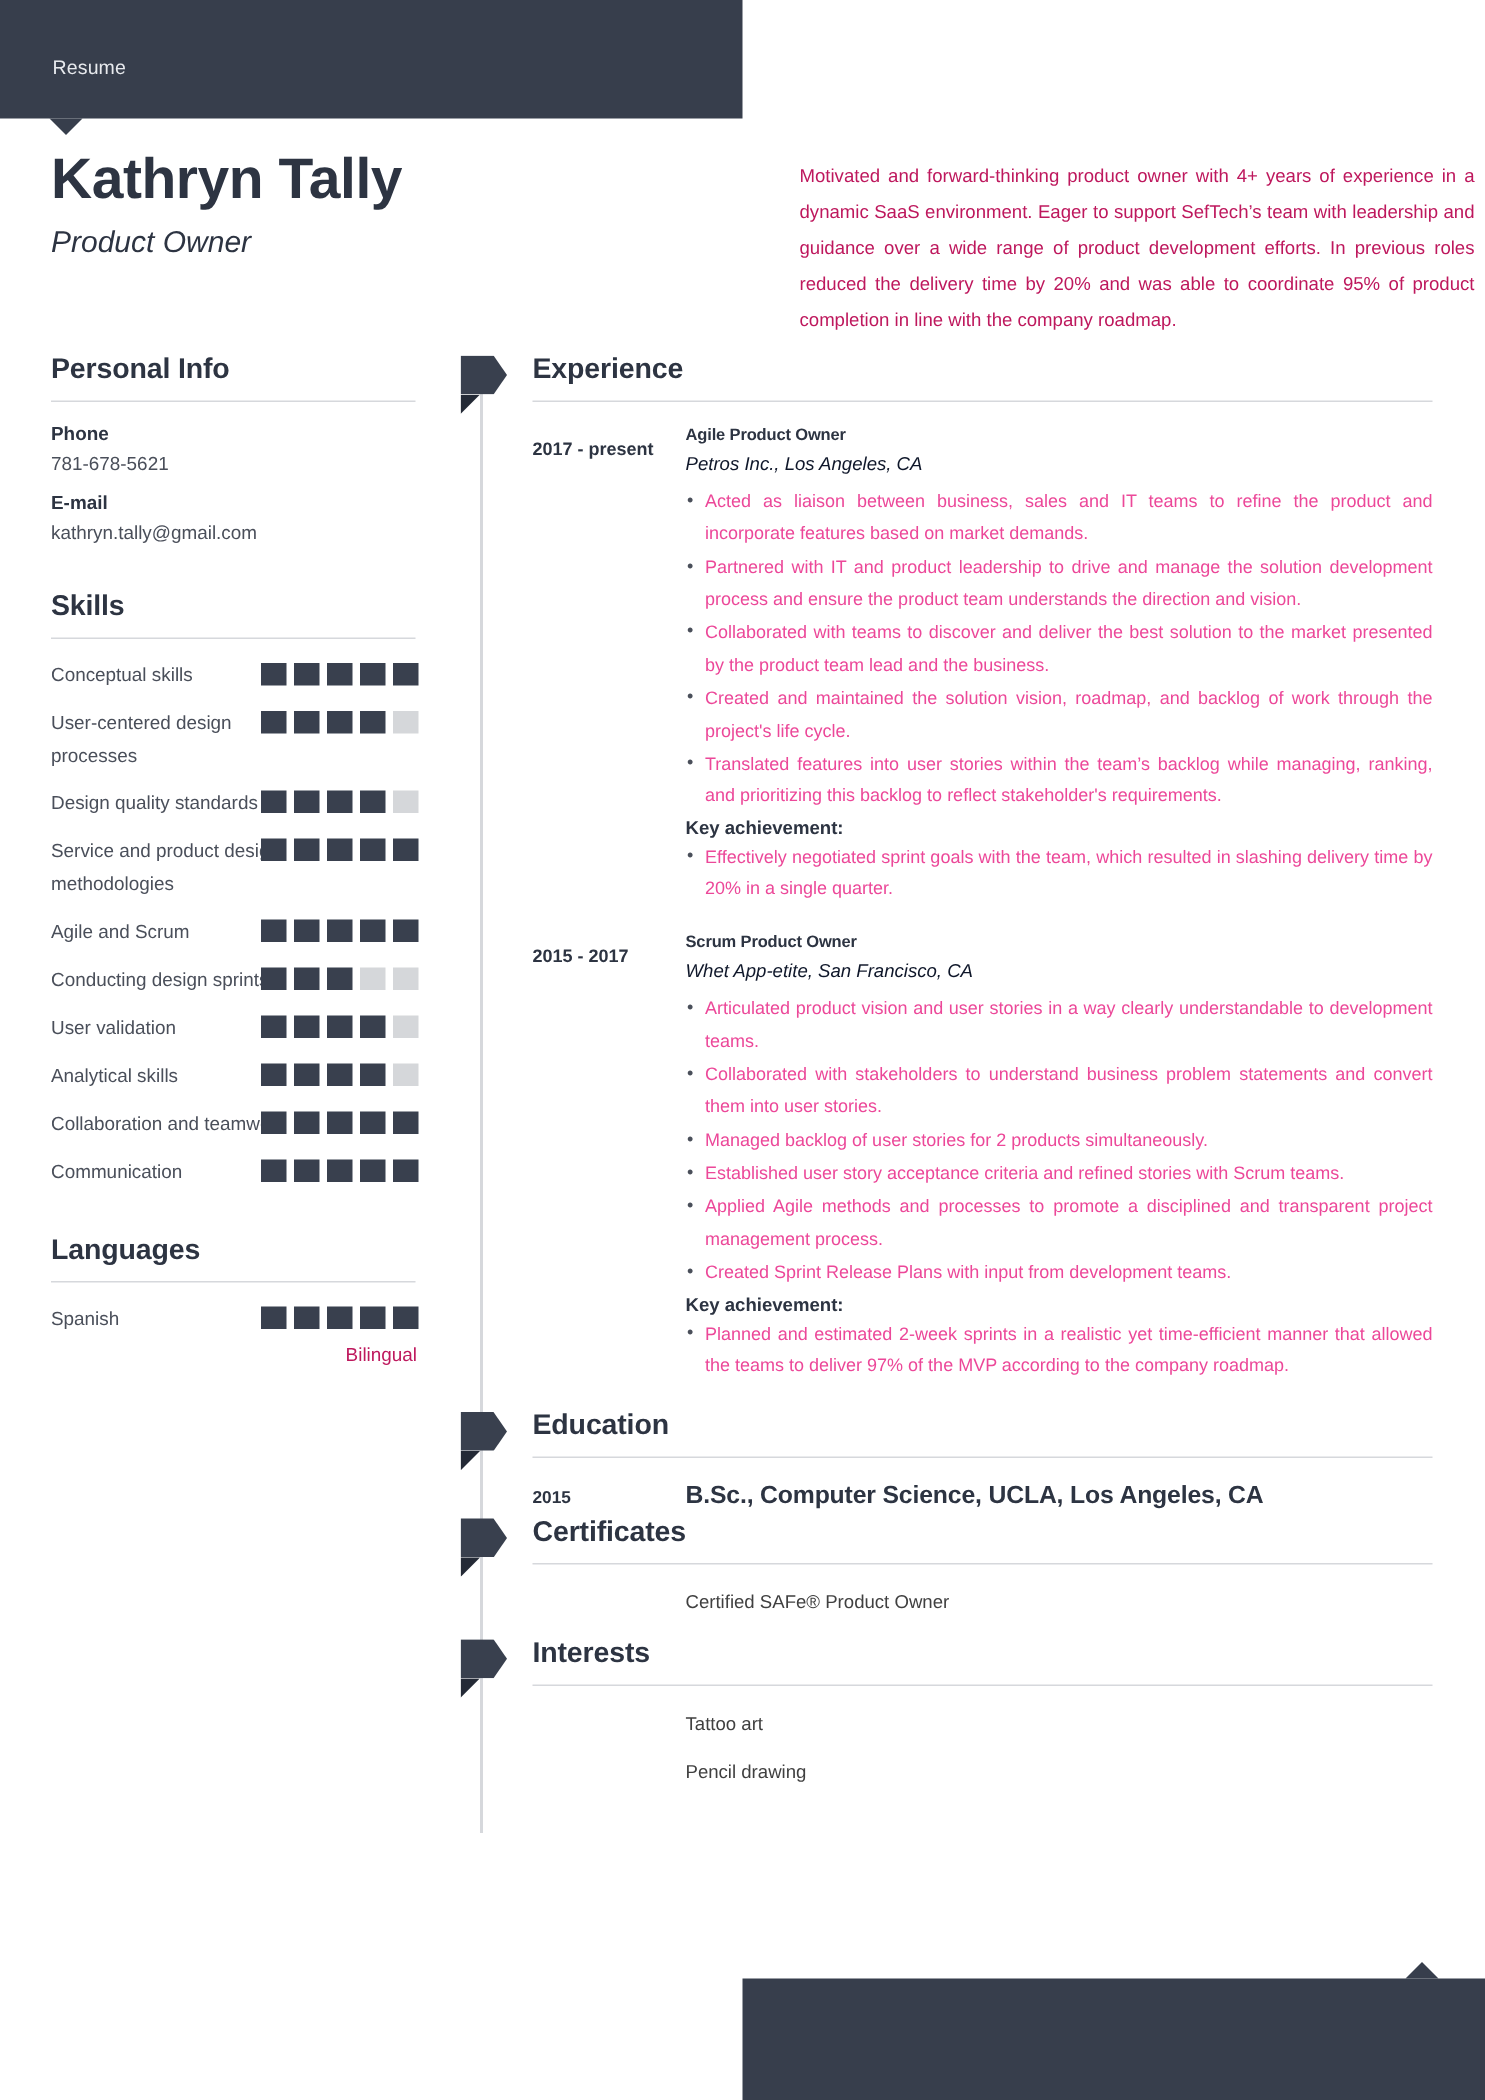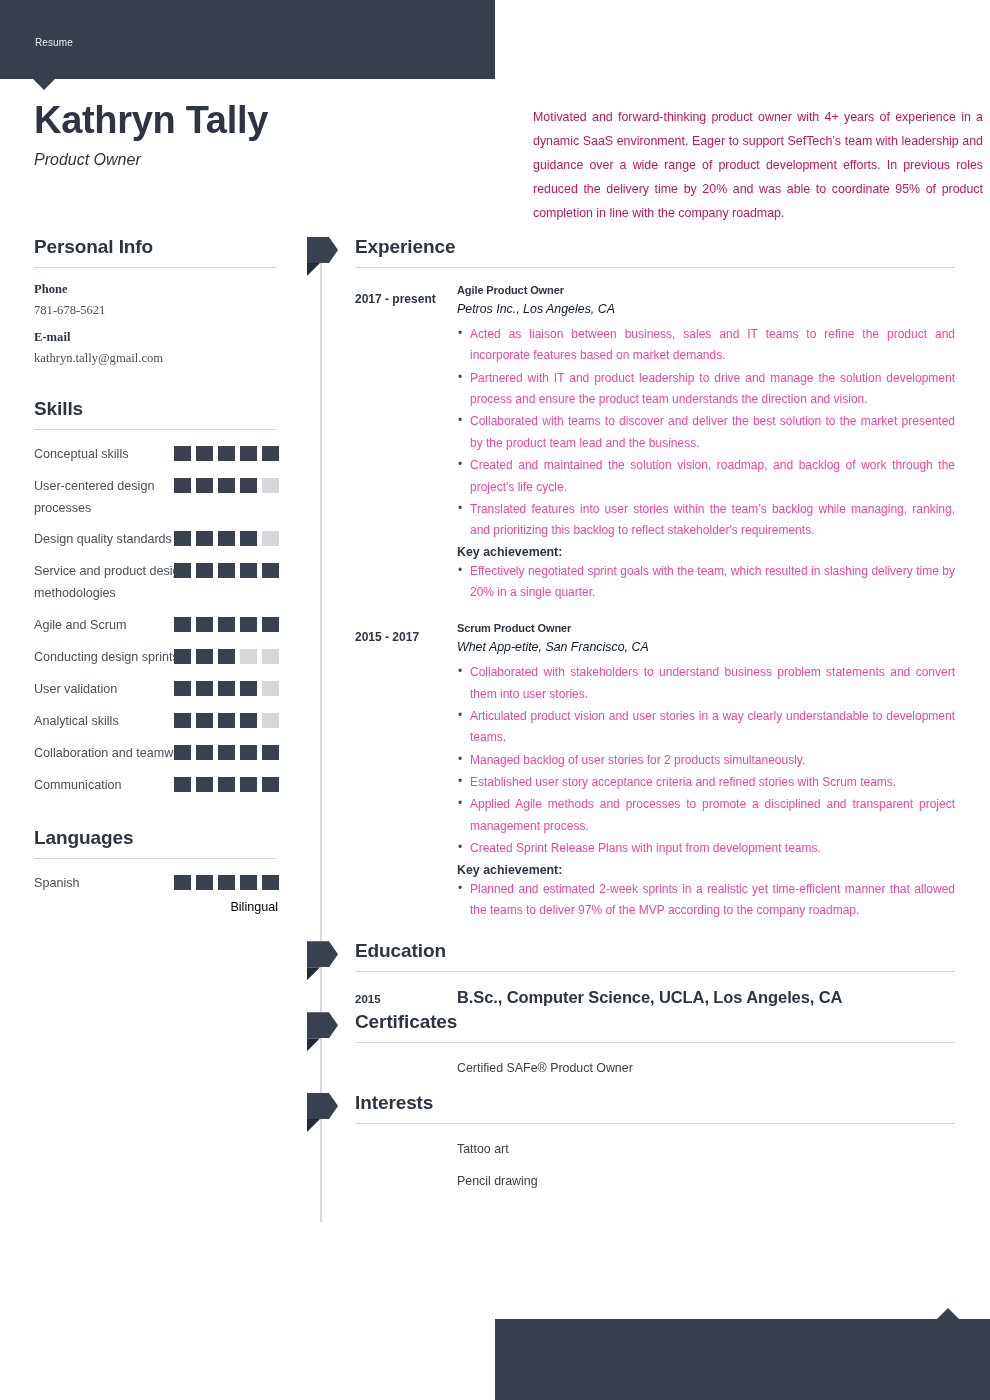--- a/index.html
+++ b/index.html
@@ -24,21 +24,21 @@
   
   .header-bar {
     position: absolute;
     left: 0; top: 0;
     width: 495px; height: 79px;
     background: #373e4c;
   }
   .header-bar-label {
     position: absolute;
     left: 35px; top: 37px;
-    font-size: 10px;
+    font-size: 13px;
     color: #e8eaee;
     letter-spacing: 0.1px;
   }
   .header-notch {
     position: absolute;
     left: 33px; top: 79px;
     width: 0; height: 0;
     border-left: 11px solid transparent;
     border-right: 11px solid transparent;
     border-top: 11px solid #373e4c;
@@ -52,21 +52,21 @@
   }
   .full-name {
     font-size: 38px;
     font-weight: bold;
     color: #2d3442;
     letter-spacing: -0.3px;
     line-height: 1.1;
   }
   .job-title {
     margin-top: 9px;
-    font-size: 16px;
+    font-size: 20px;
     font-style: italic;
     color: #2d3442;
     font-weight: normal;
   }
 
   
   .summary {
     position: absolute;
     left: 533px; top: 106px;
     width: 450px;
@@ -88,21 +88,21 @@
     color: #2d3442;
     padding-bottom: 9px;
     letter-spacing: -0.1px;
   }
   .side-rule {
     height: 1px;
     background: #d6d8dc;
     width: 243px;
     margin-bottom: 14px;
   }
-  .info-item { margin-bottom: 12px; font-family: Liberation Serif, serif; }
+  .info-item { margin-bottom: 12px; }
   .info-label {
     font-size: 12.6px;
     font-weight: bold;
     color: #2d3442;
     margin-bottom: 6px;
   }
   .info-value {
     font-size: 12.6px;
     color: #4a4f5a;
   }
@@ -132,21 +132,21 @@
     background: #d5d7da;
     display: block;
   }
   .sq.on { background: #39404e; }
 
   .lang-row { position: relative; min-height: 22px; }
   .lang-name { font-size: 12.6px; color: #4a4f5a; line-height: 1.72; }
   .lang-level {
     text-align: right;
     font-size: 12.6px;
-    color: #000000;
+    color: #be185d;
     margin-top: 5px;
     padding-right: 1px;
   }
 
   
   .timeline {
     position: absolute;
     left: 320px; top: 262px;
     width: 2px; height: 960px;
     background: #d6d8dc;
@@ -481,22 +481,22 @@
                 <li>Effectively negotiated sprint goals with the team, which resulted in slashing delivery time by 20% in a single quarter.</li>
               </ul>
             </div>
           </div>
           <div class="entry">
             <div class="entry-date">2015 - 2017</div>
             <div class="entry-body">
               <div class="entry-title">Scrum Product Owner</div>
               <div class="entry-company">Whet App-etite, San Francisco, CA</div>
               <ul class="bullets">
+                <li>Articulated product vision and user stories in a way clearly understandable to development teams.</li>
                 <li>Collaborated with stakeholders to understand business problem statements and convert them into user stories.</li>
-                <li>Articulated product vision and user stories in a way clearly understandable to development teams.</li>
                 <li>Managed backlog of user stories for 2 products simultaneously.</li>
                 <li>Established user story acceptance criteria and refined stories with Scrum teams.</li>
                 <li>Applied Agile methods and processes to promote a disciplined and transparent project management process.</li>
                 <li>Created Sprint Release Plans with input from development teams.</li>
               </ul>
               <div class="key-ach">Key achievement:</div>
               <ul class="bullets">
                 <li>Planned and estimated 2-week sprints in a realistic yet time-efficient manner that allowed the teams to deliver 97% of the MVP according to the company roadmap.</li>
               </ul>
             </div>

